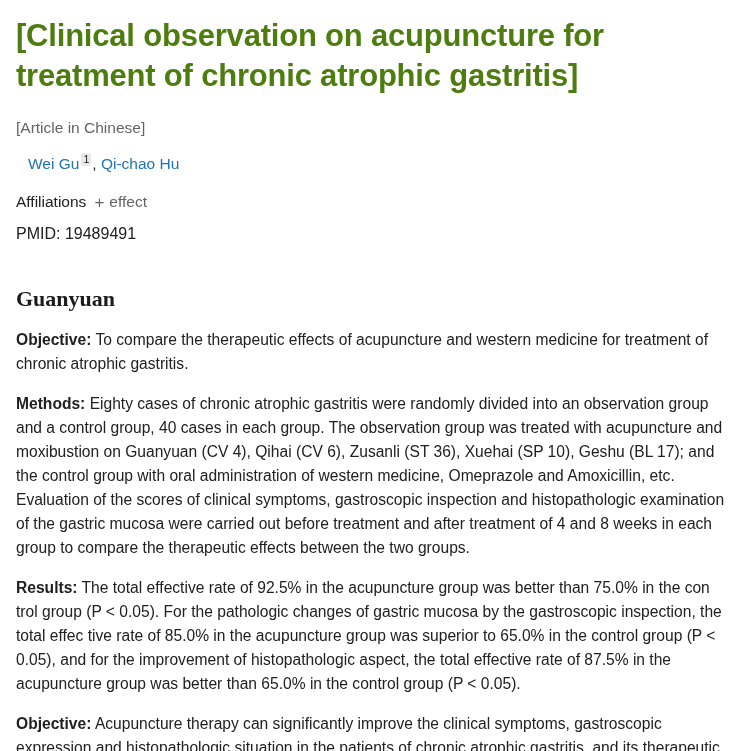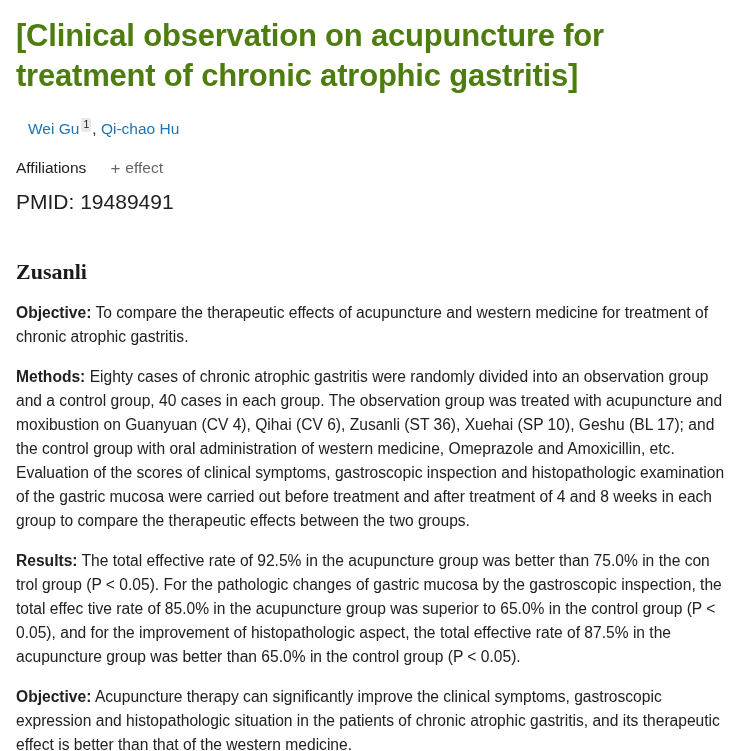--- a/index.html
+++ b/index.html
@@ -69,21 +69,21 @@
     cursor: pointer;
   }
   .comma { color: #212121; }
 
   .affiliations-row {
     margin-top: 16px;
     font-size: 15.5px;
     line-height: 1.45;
     display: flex;
     align-items: baseline;
-    gap: 24px;
+    gap: 8px;
   }
   .affiliations-label {
     color: #212121;
   }
   .expand-toggle {
     color: #646464;
     background: none;
     border: none;
     padding: 0;
     font-family: inherit;
@@ -96,21 +96,21 @@
   .plus-icon {
     display: inline-block;
     font-size: 17px;
     line-height: 1;
     color: #646464;
     position: relative;
     top: 1px;
   }
   .pmid-line {
     margin-top: 8px;
-    font-size: 21px;
+    font-size: 16px;
     line-height: 1.45;
     color: #212121;
   }
 
   
   .abstract-heading {
     font-family: "Liberation Serif", serif;
     font-weight: bold;
     font-size: 22px;
     line-height: 1.2;
@@ -137,38 +137,39 @@
 </style>
 </head>
 <body>
 
 <div class="page">
 
   <h1 class="article-title">[Clinical observation on acupuncture for treatment of chronic atrophic gastritis]</h1>
 
   <div class="meta-block">
 
+    <div class="article-language">[Article in Chinese]</div>
 
     <div class="authors-line">
       <a class="author-link">Wei Gu</a><a class="affil-ref">1</a><span class="comma">, </span><a class="author-link">Qi-chao Hu</a>
     </div>
 
     <div class="affiliations-row">
       <span class="affiliations-label">Affiliations</span>
       <button class="expand-toggle">
         <span class="plus-icon">+</span>
         <span>effect</span>
       </button>
     </div>
 
     <div class="pmid-line">PMID: 19489491</div>
 
   </div>
 
-  <h2 class="abstract-heading">Zusanli</h2>
+  <h2 class="abstract-heading">Guanyuan</h2>
 
   <div class="abstract-body">
 
     <p class="abstract-para">
       <span class="section-label">Objective:</span><span> To compare the therapeutic effects of acupuncture and western medicine for treatment of chronic atrophic gastritis.</span>
     </p>
 
     <p class="abstract-para">
       <span class="section-label">Methods:</span><span> Eighty cases of chronic atrophic gastritis were randomly divided into an observation group and a control group, 40 cases in each group. The observation group was treated with acupuncture and moxibustion on Guanyuan (CV 4), Qihai (CV 6), Zusanli (ST 36), Xuehai (SP 10), Geshu (BL 17); and the control group with oral administration of western medicine, Omeprazole and Amoxicillin, etc. Evaluation of the scores of clinical symptoms, gastroscopic inspection and histopathologic examination of the gastric mucosa were carried out before treatment and after treatment of 4 and 8 weeks in each group to compare the therapeutic effects between the two groups.</span>
     </p>

